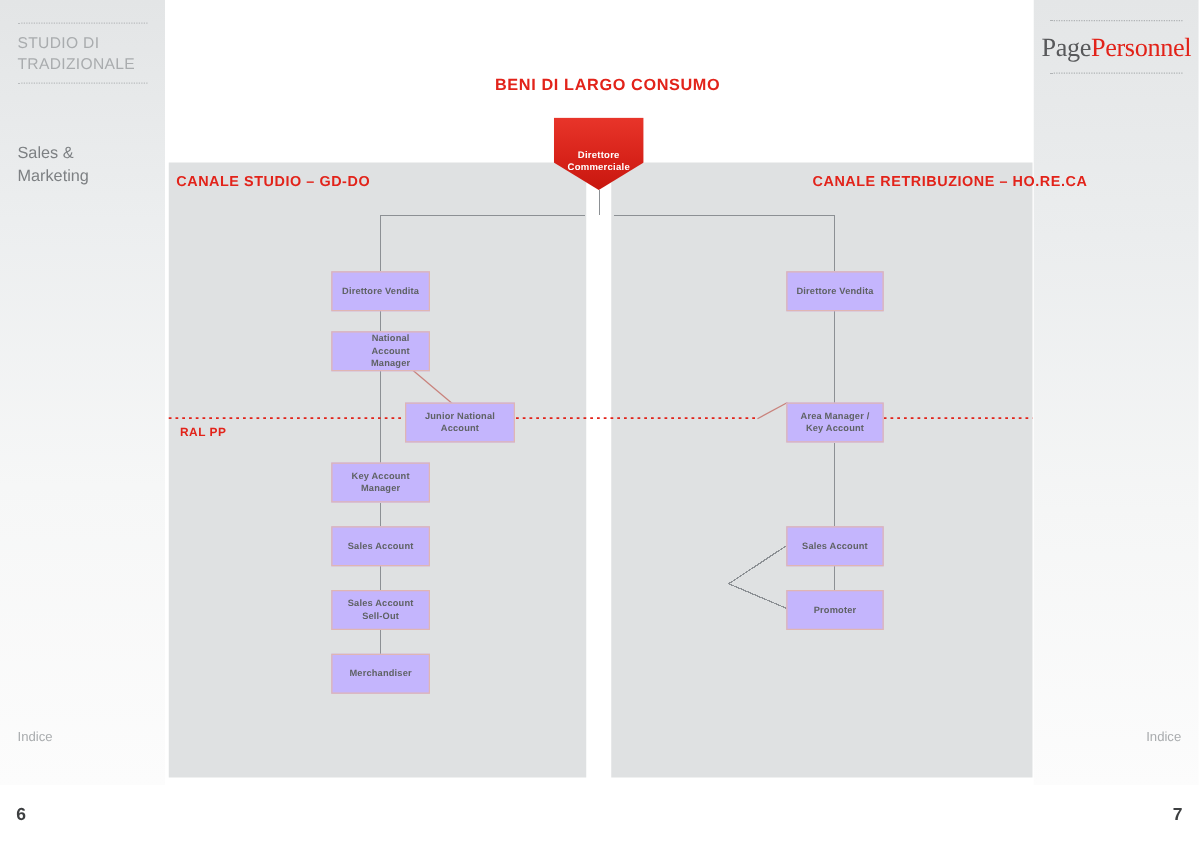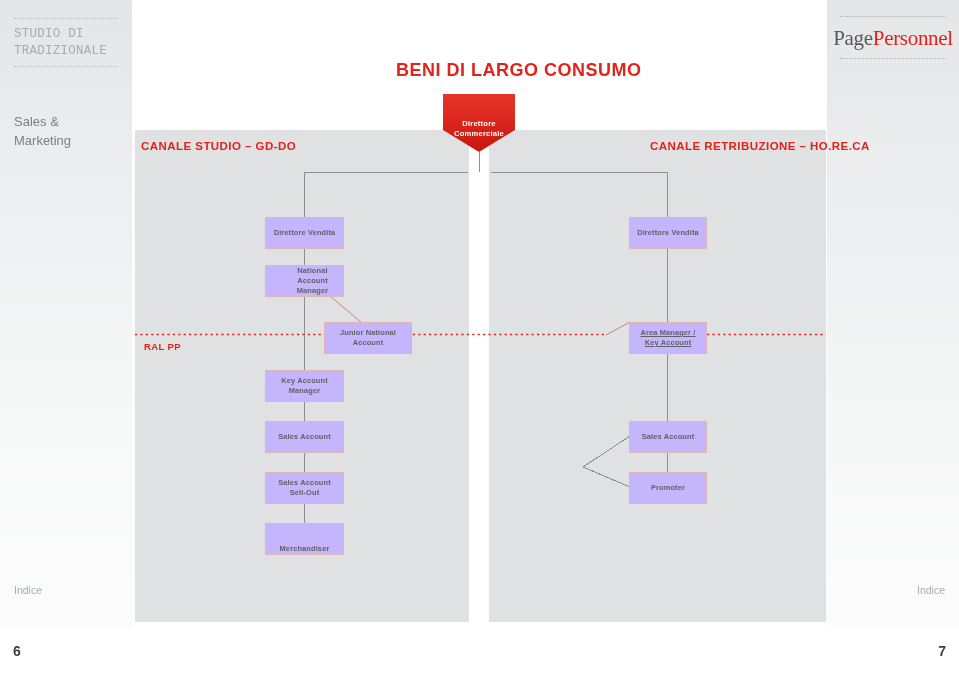--- a/index.html
+++ b/index.html
@@ -18,21 +18,21 @@
     background:linear-gradient(180deg,#e3e5e6 0%,#eceeef 28%,#f6f7f7 62%,#fcfcfc 100%);
   }
   .sb-rule{
     border-top:1px dotted #b9bcbe;
     height:0;
     margin:0 14px;
   }
   .sb-block{position:absolute;left:0;right:0;}
   .sb-title{
     font-size:12.5px;line-height:17px;color:#a9acae;
-    letter-spacing:.25px;padding:7px 14px 6px 14px;font-weight:400;font-family:Liberation Mono, monospace;
+    letter-spacing:.25px;padding:7px 14px 6px 14px;font-weight:400;
   }
   .sb-sub{
     position:absolute;left:14px;top:112px;
     font-size:13px;line-height:19px;color:#7d8083;font-weight:400;
   }
   .sb-indice{
     position:absolute;left:14px;top:584px;
     font-size:10.5px;color:#a9acae;
   }
 
@@ -60,21 +60,21 @@
   .pagenum{
     position:absolute;top:643px;
     font-size:14px;font-weight:bold;color:#3d3f41;
   }
   .pagenum.l{left:13px;}
   .pagenum.r{right:13px;}
 
   
   .headline{
     position:absolute;left:396px;top:60px;
-    font-size:18px;font-weight:bold;color:#e2231a;
+    font-size:13px;font-weight:bold;color:#e2231a;
     letter-spacing:.5px;
   }
 
   
   .panel{
     position:absolute;top:130px;height:492px;
     background:#dfe1e2;
   }
   .panel-left{left:135px;width:334px;}
   .panel-right{left:489px;width:337px;}
@@ -239,35 +239,35 @@
     </span>
   </div>
 
   <div class="node" style="left:265px;top:472px;width:79px;height:32px;">
     <span>
       <span>Sales Account</span><br>
       <span>Sell-Out</span>
     </span>
   </div>
 
-  <div class="node" style="left:265px;top:523px;width:79px;height:32px;align-items:flex-end;">
+  <div class="node" style="left:265px;top:523px;width:79px;height:32px;">
     <span>
       <span>Merchandiser</span>
       <span></span>
     </span>
   </div>
 
   <div class="node" style="left:629px;top:217px;width:78px;height:32px;">
     <span>
       <span>Direttore Vendita</span>
       <span></span>
     </span>
   </div>
 
-  <div class="node" style="left:629px;top:322px;width:78px;height:32px;text-decoration:underline;">
+  <div class="node" style="left:629px;top:322px;width:78px;height:32px;">
     <span>
       <span>Area Manager /</span><br>
       <span>Key Account</span>
     </span>
   </div>
 
   <div class="node" style="left:629px;top:421px;width:78px;height:32px;">
     <span>
       <span>Sales Account</span>
       <span></span>

